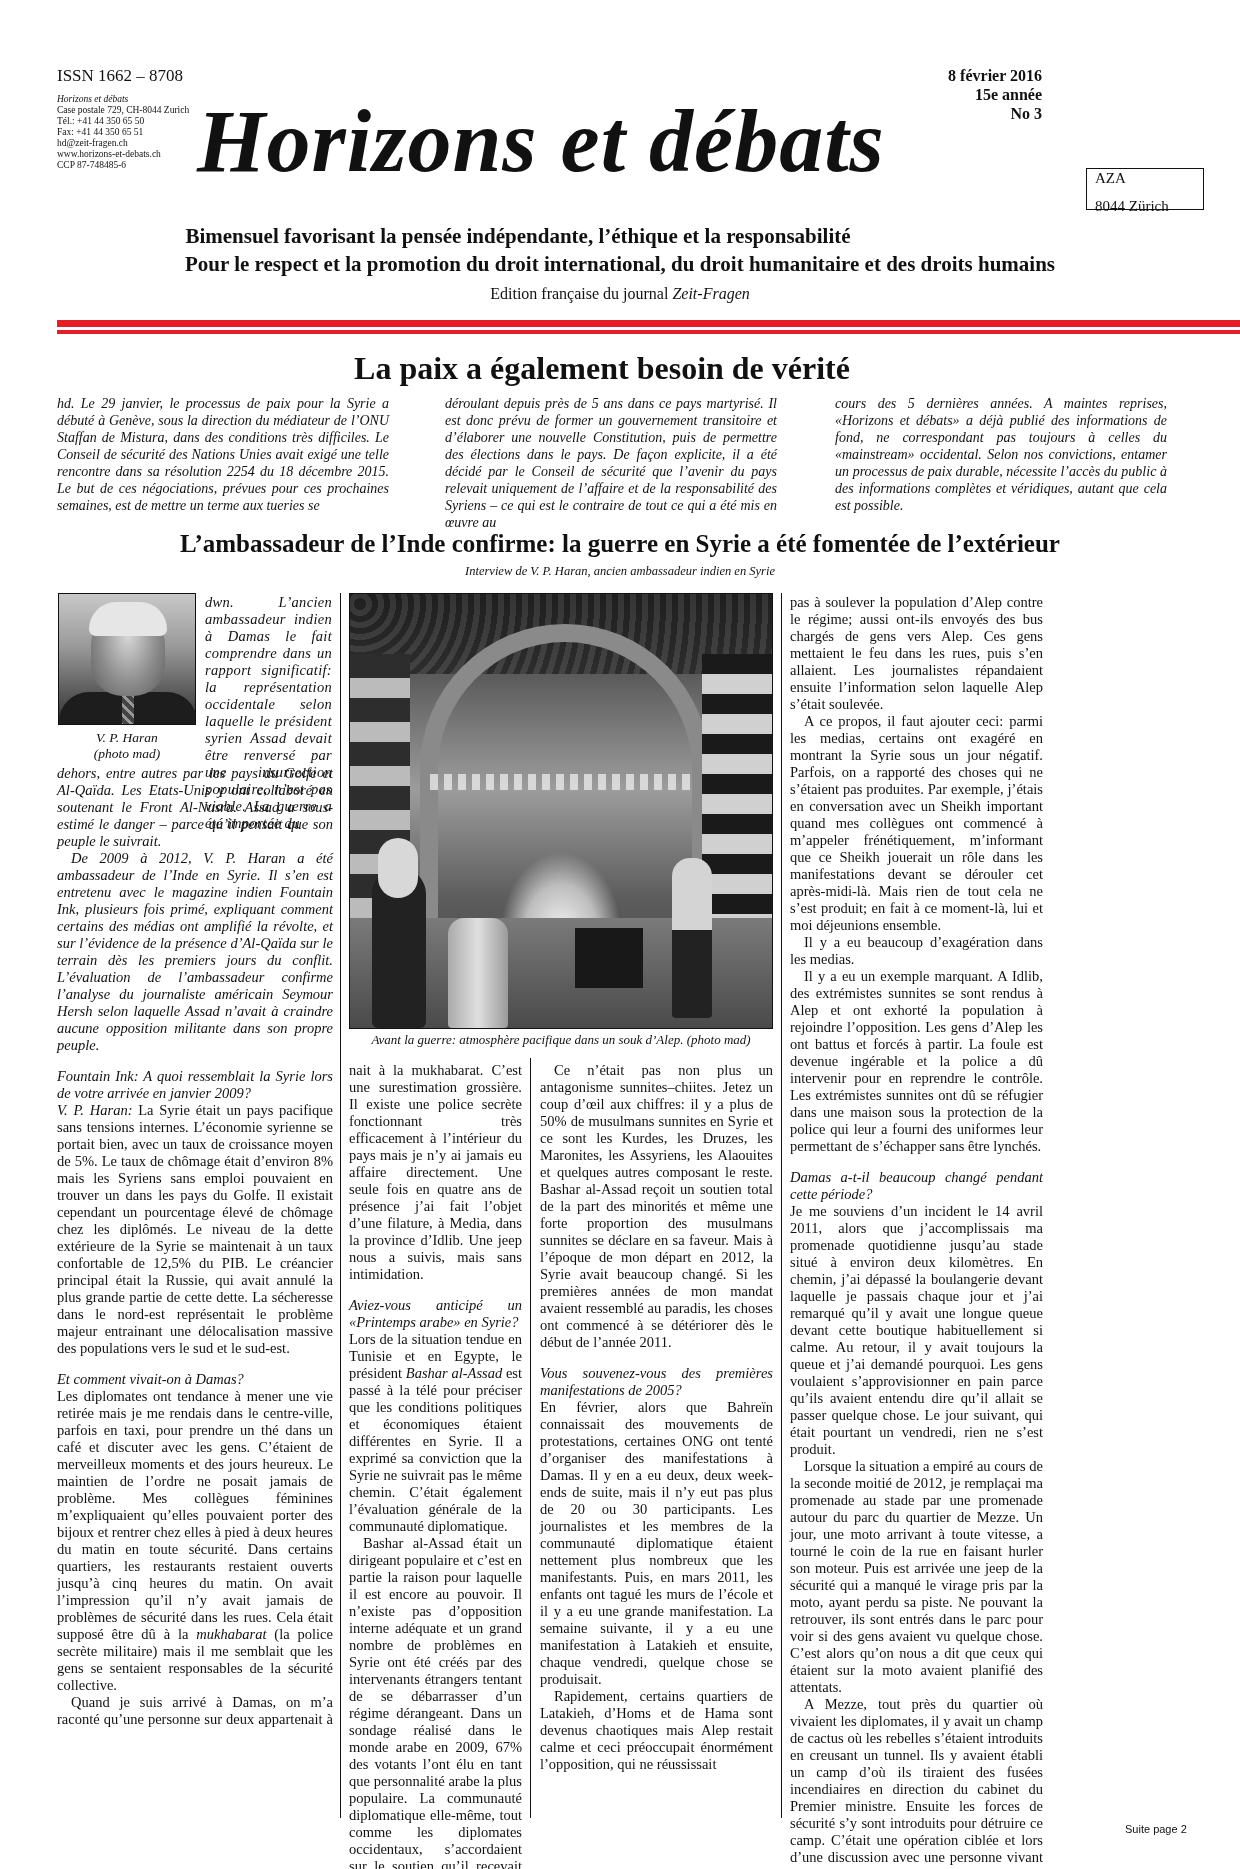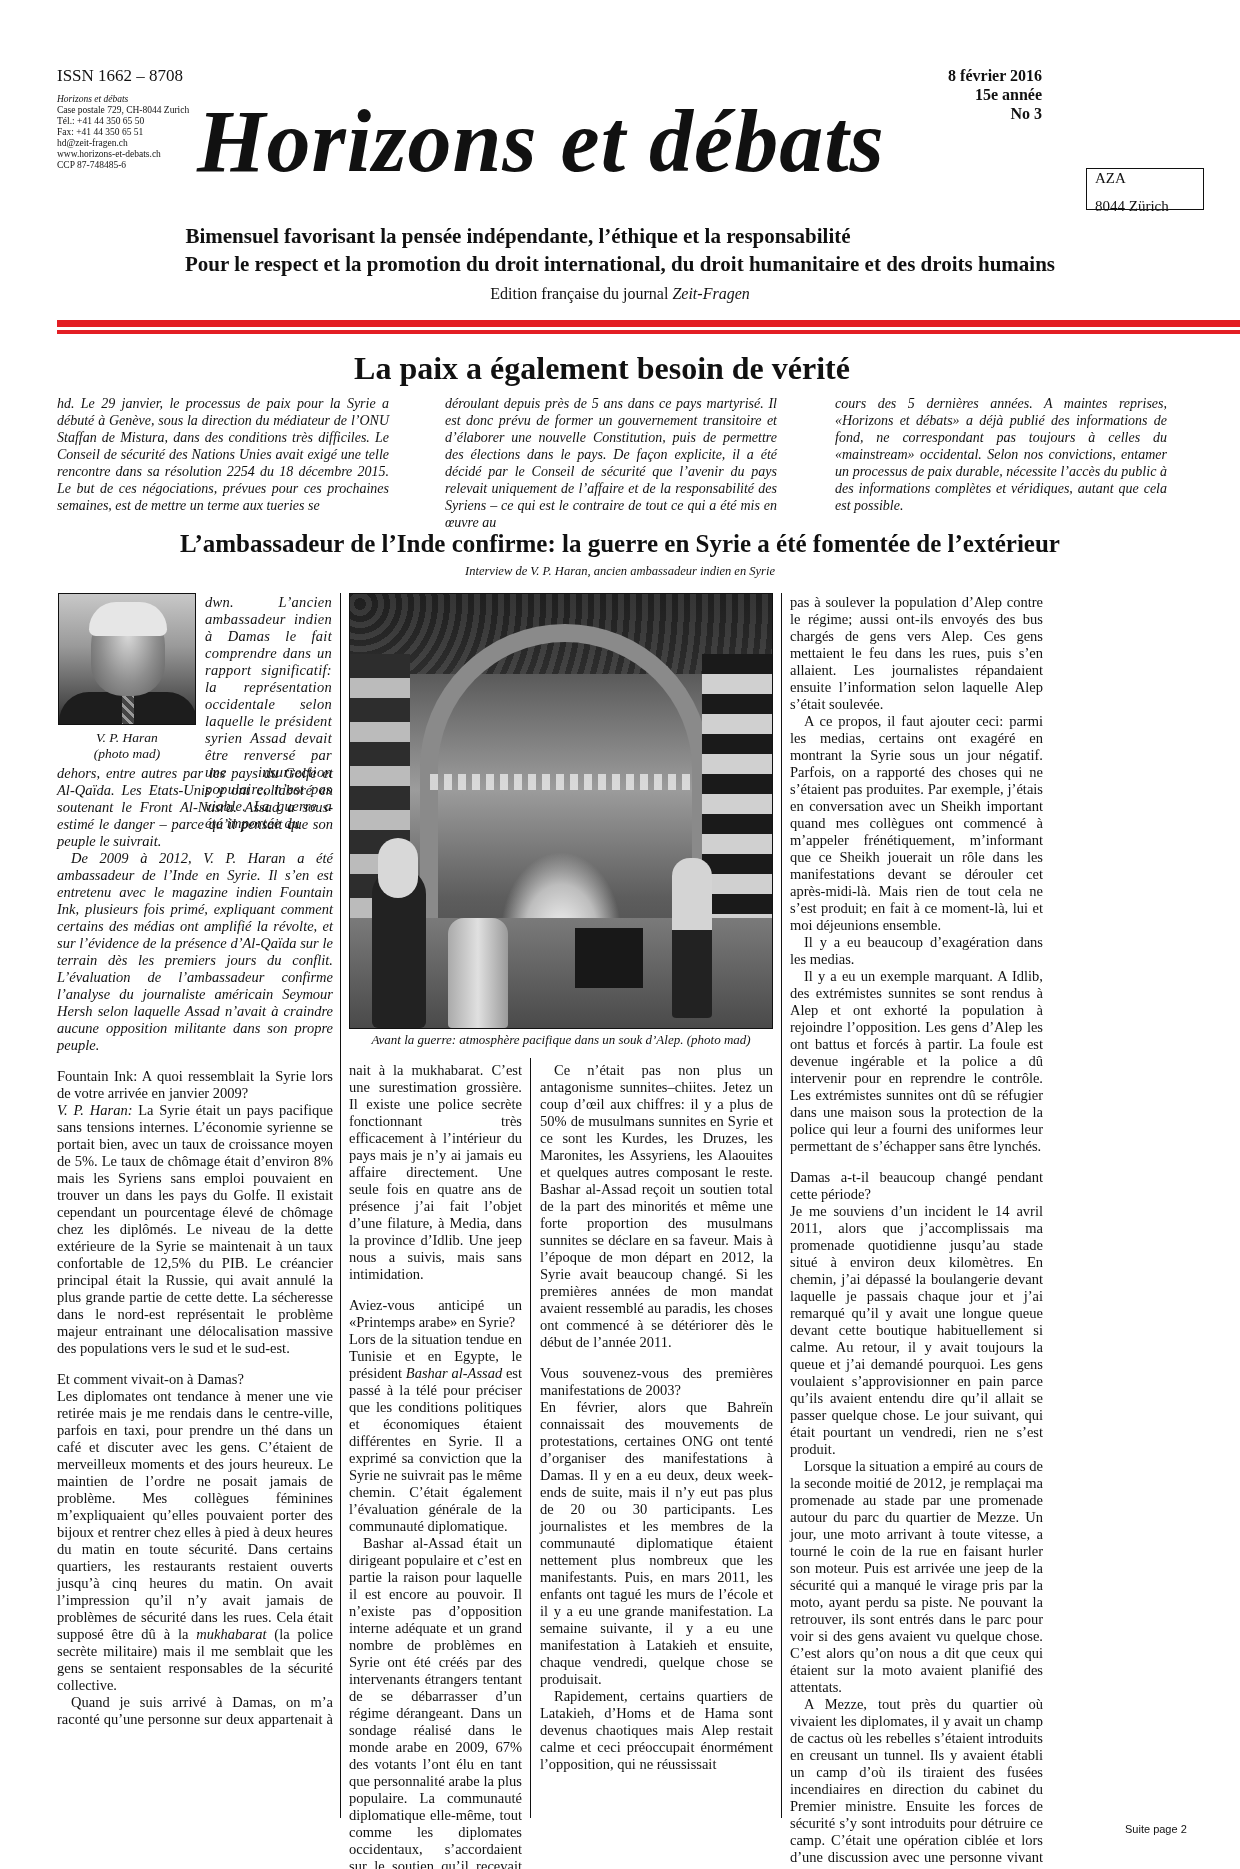--- a/index.html
+++ b/index.html
@@ -35,21 +35,21 @@
   #edcol2 { left: 445px; }
   #edcol3 { left: 835px; }
 
   
   #article-title { left: 0; width: 1240px; top: 530px; text-align: center; font-size: 25px; font-weight: bold; }
   #article-subtitle { left: 0; width: 1240px; top: 564px; text-align: center; font-size: 12.5px; font-style: italic; }
 
   .col { font-size: 14.5px; line-height: 17px; text-align: justify; }
   .col p { text-indent: 14px; }
   .col p.noindent { text-indent: 0; }
-  .col .q { margin-top: 14px; text-indent: 0; }
+  .col .q { font-style: italic; margin-top: 14px; text-indent: 0; }
   .col .it { font-style: italic; }
 
   #portrait { left: 58px; top: 593px; width: 138px; height: 132px; border: 1px solid #111; overflow: hidden; background: linear-gradient(180deg, #c8c8c8 0%, #9a9a9a 40%, #4a4a4a 85%, #222 100%); }
   #portrait .head { position: absolute; left: 32px; top: 14px; width: 74px; height: 88px; border-radius: 40px 40px 34px 34px; background: radial-gradient(ellipse at 50% 30%, #d9d9d9 0%, #8e8e8e 55%, #5c5c5c 100%); }
   #portrait .hair { position: absolute; left: 30px; top: 8px; width: 78px; height: 34px; border-radius: 40px 40px 10px 10px; background: #e6e6e6; }
   #portrait .suit { position: absolute; left: 0; top: 98px; width: 138px; height: 40px; background: #1d1d1d; border-radius: 30px 30px 0 0; }
   #portrait .tie { position: absolute; left: 63px; top: 98px; width: 12px; height: 40px; background: repeating-linear-gradient(45deg, #444 0 4px, #999 4px 7px); }
   #portrait-caption { left: 58px; top: 730px; width: 138px; text-align: center; font-size: 13.5px; font-style: italic; line-height: 16px; }
 
   #col1-intro { left: 205px; top: 594px; width: 127px; font-size: 14.5px; line-height: 17px; font-style: italic; text-align: justify; letter-spacing: 0.3px; }
@@ -174,21 +174,21 @@
 
 <div class="abs col" id="col-mid-a">
     <p class="noindent">nait à la mukhabarat. C’est une surestimation grossière. Il existe une police secrète fonctionnant très efficacement à l’intérieur du pays mais je n’y ai jamais eu affaire directement. Une seule fois en quatre ans de présence j’ai fait l’objet d’une filature, à Media, dans la province d’Idlib. Une jeep nous a suivis, mais sans intimidation.</p>
     <p class="q">Aviez-vous anticipé un «Printemps arabe» en Syrie?</p>
     <p class="noindent"><span>Lors de la situation tendue en Tunisie et en Egypte, le président </span><span class="it">Bashar al-Assad</span><span> est passé à la télé pour préciser que les conditions politiques et économiques étaient différentes en Syrie. Il a exprimé sa conviction que la Syrie ne suivrait pas le même chemin. C’était également l’évaluation générale de la communauté diplomatique.</span></p>
     <p>Bashar al-Assad était un dirigeant populaire et c’est en partie la raison pour laquelle il est encore au pouvoir. Il n’existe pas d’opposition interne adéquate et un grand nombre de problèmes en Syrie ont été créés par des intervenants étrangers tentant de se débarrasser d’un régime dérangeant. Dans un sondage réalisé dans le monde arabe en 2009, 67% des votants l’ont élu en tant que personnalité arabe la plus populaire. La communauté diplomatique elle-même, tout comme les diplomates occidentaux, s’accordaient sur le soutien qu’il recevait de la part de 80% des Syriens. Il avait initié des réformes en 2000 mais n’avait pu les mener à bien à cause de l’opposition du parti Baas.</p>
   </div>
 
 <div class="abs col" id="col-mid-b">
   <p>Ce n’était pas non plus un antagonisme sunnites–chiites. Jetez un coup d’œil aux chiffres: il y a plus de 50% de musulmans sunnites en Syrie et ce sont les Kurdes, les Druzes, les Maronites, les Assyriens, les Alaouites et quelques autres composant le reste. Bashar al-Assad reçoit un soutien total de la part des minorités et même une forte proportion des musulmans sunnites se déclare en sa faveur. Mais à l’époque de mon départ en 2012, la Syrie avait beaucoup changé. Si les premières années de mon mandat avaient ressemblé au paradis, les choses ont commencé à se détériorer dès le début de l’année 2011.</p>
-  <p class="q">Vous souvenez-vous des premières manifestations de 2003?</p>
+  <p class="q">Vous souvenez-vous des premières manifestations de 2005?</p>
   <p class="noindent">En février, alors que Bahreïn connaissait des mouvements de protestations, certaines ONG ont tenté d’organiser des manifestations à Damas. Il y en a eu deux, deux week-ends de suite, mais il n’y eut pas plus de 20 ou 30 participants. Les journalistes et les membres de la communauté diplomatique étaient nettement plus nombreux que les manifestants. Puis, en mars 2011, les enfants ont tagué les murs de l’école et il y a eu une grande manifestation. La semaine suivante, il y a eu une manifestation à Latakieh et ensuite, chaque vendredi, quelque chose se produisait.</p>
   <p>Rapidement, certains quartiers de Latakieh, d’Homs et de Hama sont devenus chaotiques mais Alep restait calme et ceci préoccupait énormément l’opposition, qui ne réussissait</p>
 </div>
 
 <div class="abs col" id="col4">
   <p class="noindent">pas à soulever la population d’Alep contre le régime; aussi ont-ils envoyés des bus chargés de gens vers Alep. Ces gens mettaient le feu dans les rues, puis s’en allaient. Les journalistes répandaient ensuite l’information selon laquelle Alep s’était soulevée.</p>
   <p>A ce propos, il faut ajouter ceci: parmi les medias, certains ont exagéré en montrant la Syrie sous un jour négatif. Parfois, on a rapporté des choses qui ne s’étaient pas produites. Par exemple, j’étais en conversation avec un Sheikh important quand mes collègues ont commencé à m’appeler frénétiquement, m’informant que ce Sheikh jouerait un rôle dans les manifestations devant se dérouler cet après-midi-là. Mais rien de tout cela ne s’est produit; en fait à ce moment-là, lui et moi déjeunions ensemble.</p>
   <p>Il y a eu beaucoup d’exagération dans les medias.</p>
   <p>Il y a eu un exemple marquant. A Idlib, des extrémistes sunnites se sont rendus à Alep et ont exhorté la population à rejoindre l’opposition. Les gens d’Alep les ont battus et forcés à partir. La foule est devenue ingérable et la police a dû intervenir pour en reprendre le contrôle. Les extrémistes sunnites ont dû se réfugier dans une maison sous la protection de la police qui leur a fourni des uniformes leur permettant de s’échapper sans être lynchés.</p>
   <p class="q">Damas a-t-il beaucoup changé pendant cette période?</p>

